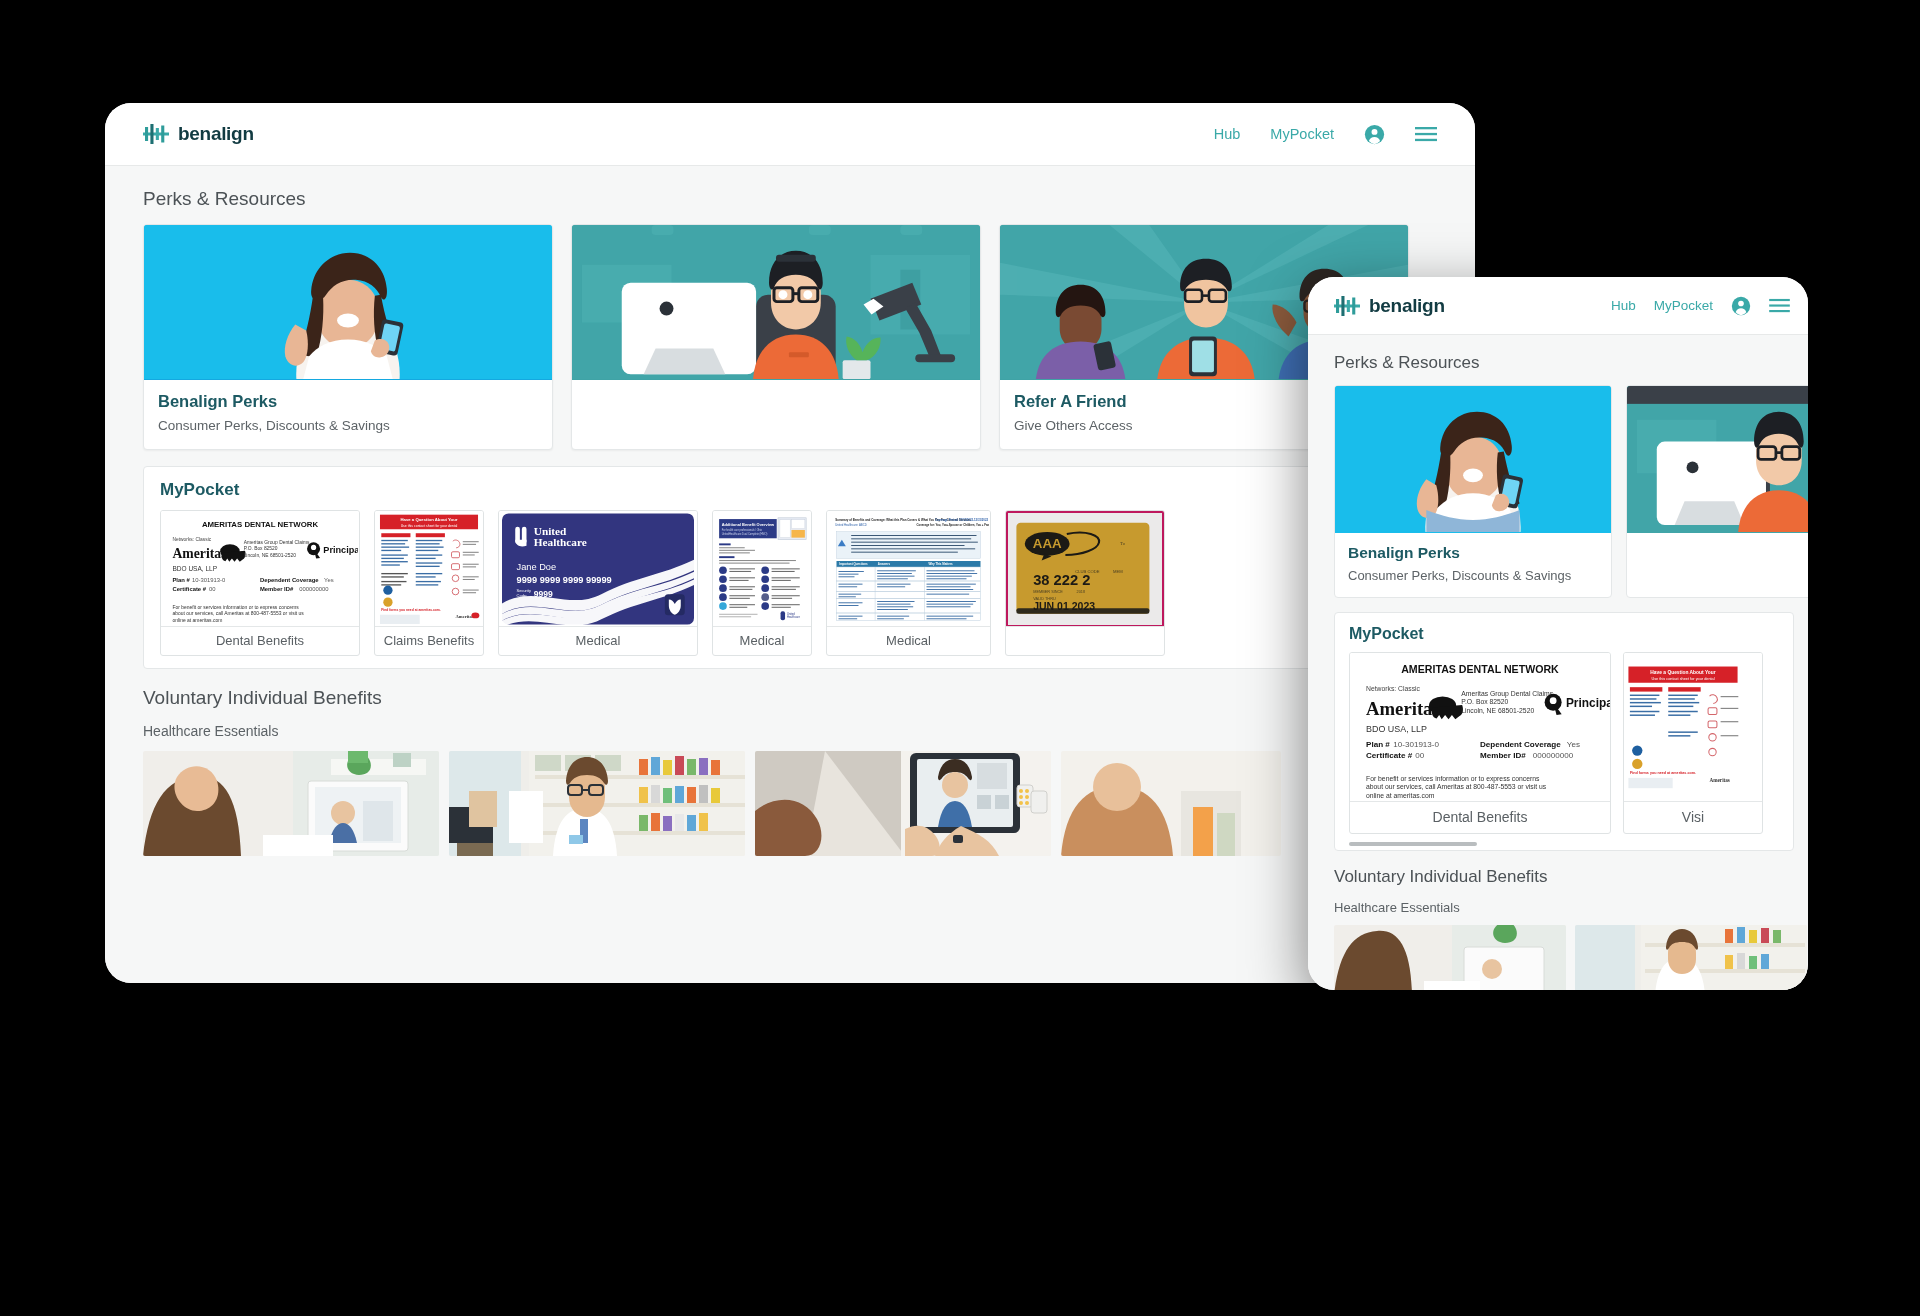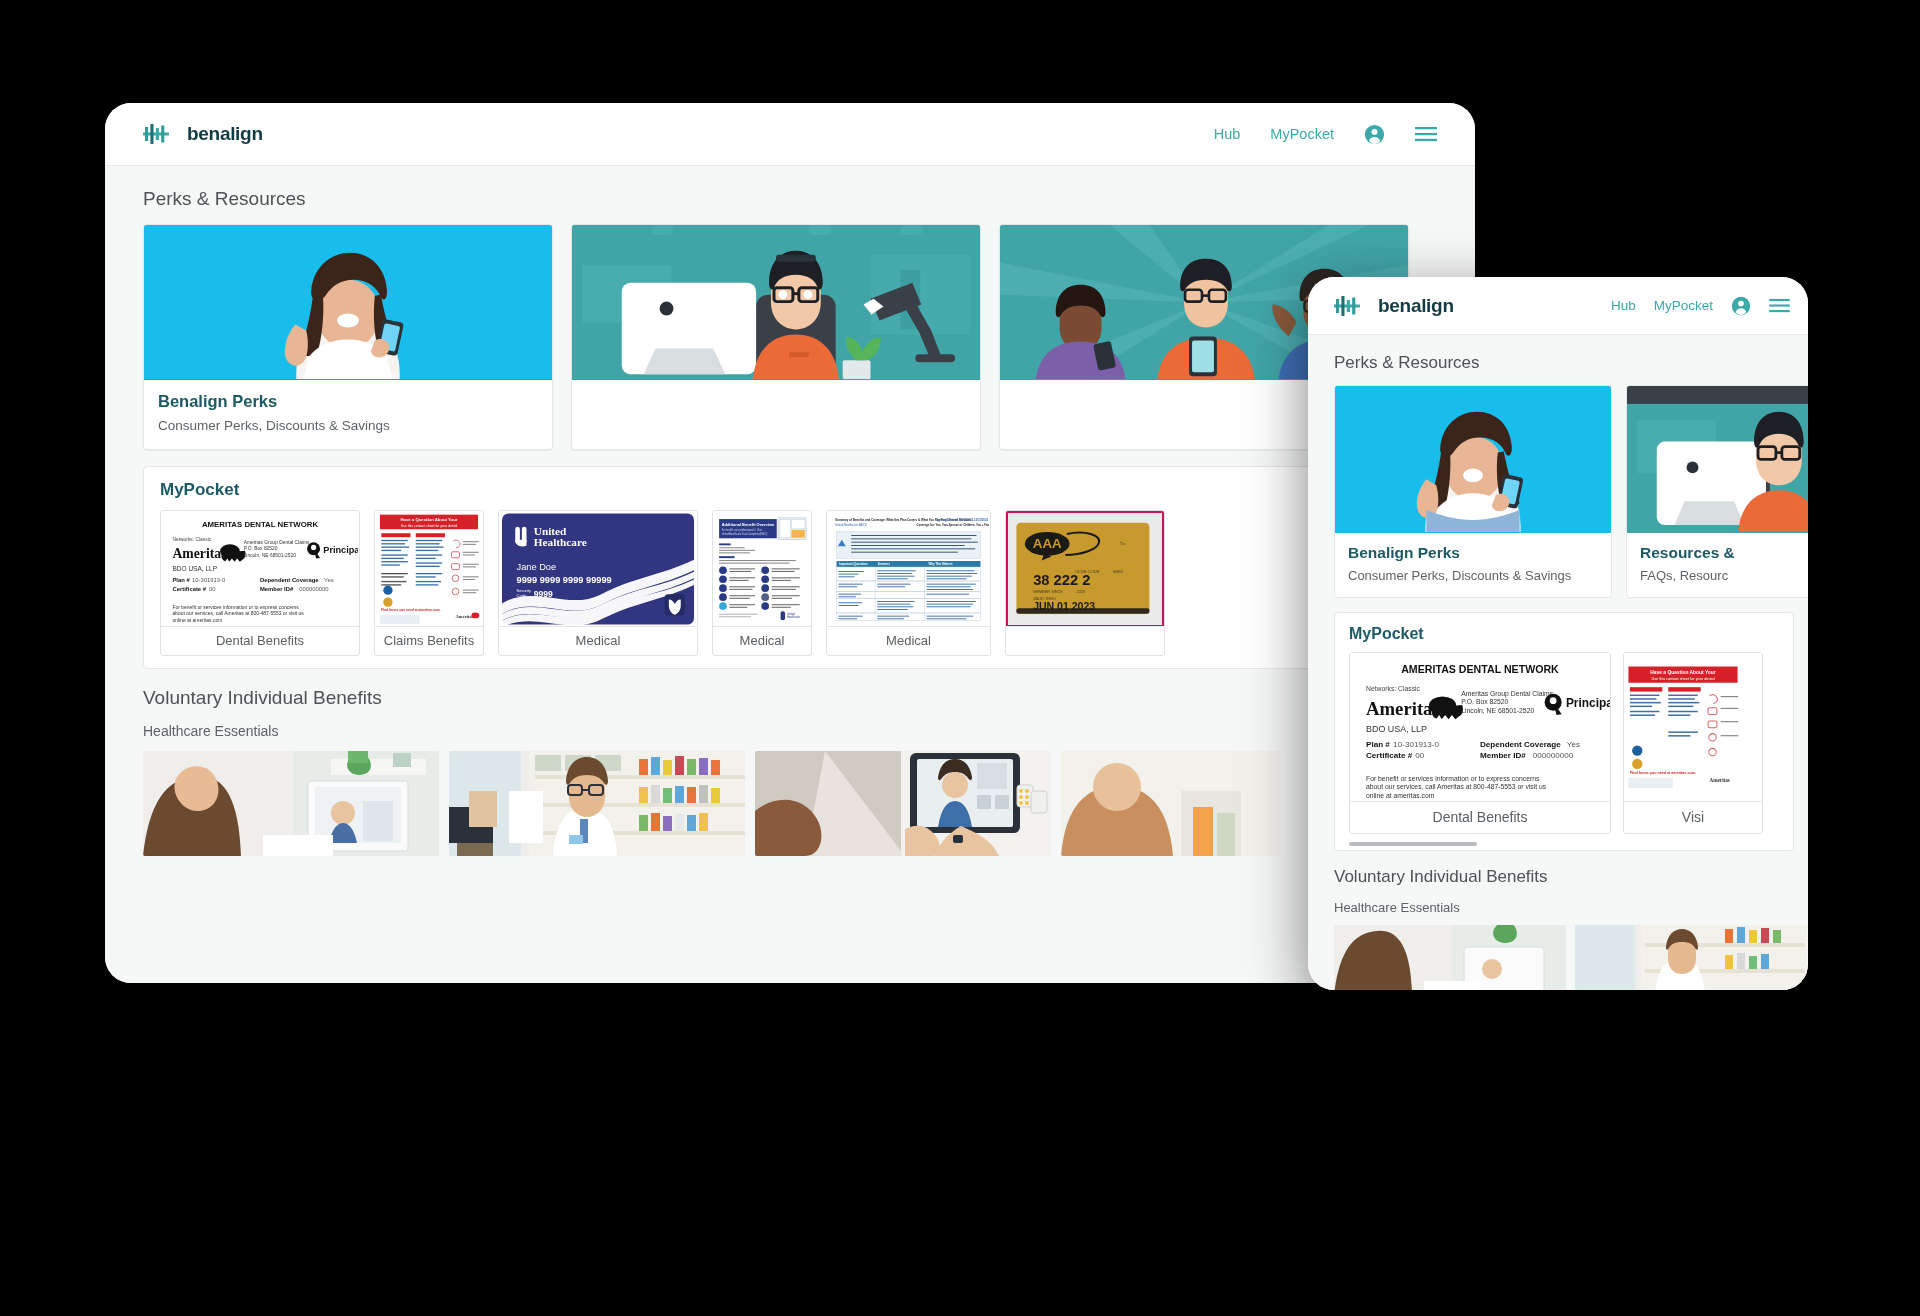--- a/index.html
+++ b/index.html
@@ -19,21 +19,21 @@
     border-radius: 26px;
     overflow: hidden;
     box-shadow: 0 18px 60px rgba(0,0,0,0.45);
   }
   .topbar {
     height: 62px; background: #ffffff;
     display: flex; align-items: center;
     padding: 0 38px 0 38px;
     position: relative;
   }
-  .logo-wrap { display: flex; align-items: center; gap: 18px; }
+  .logo-wrap { display: flex; align-items: center; gap: 9px; }
   .logo-mark { display: block; }
   .logo-text {
     font-size: 19px; font-weight: bold; color: #123b42;
     letter-spacing: -0.3px;
   }
   .nav-right {
     margin-left: auto; display: flex; align-items: center; gap: 30px;
   }
   .nav-link {
     font-size: 14.5px; color: #3aa9a8; cursor: pointer;
@@ -292,20 +292,24 @@
               <path d="M305 80c0-14 9-24 21-24s21 10 21 24v8c0 13-9 22-21 22s-21-9-21-22z" fill="#8a5a3c"></path>
               <path d="M301 72c0-18 10-28 25-28s25 10 25 28c0 5-3 6-5 3-3-6-9-10-20-10s-17 4-20 10c-2 3-5 2-5-3z" fill="#2c2622"></path>
               <g fill="none" stroke="#2c2622" stroke-width="2.4">
                 <rect x="306" y="76" width="16" height="11" rx="3"></rect>
                 <rect x="329" y="76" width="16" height="11" rx="3"></rect>
                 <line x1="322" y1="81" x2="329" y2="81"></line>
               </g>
               <path d="M280 155c3-25 19-40 46-40s43 15 46 40z" fill="#3f6fb5"></path>
               <path d="M290 112c-10-8-18-22-16-32 9 0 19 8 24 18z" fill="#8a5a3c"></path>
             </svg>
+          </div>
+          <div class="perk-body">
+            <div class="perk-title">Refer A Friend</div>
+            <div class="perk-sub">Give Others Access</div>
           </div>
         </div>
       </div>
 
       <div class="mypocket-panel">
         <div class="mypocket-head">MyPocket</div>
         <div class="pocket-row">
 
           <div class="pocket-card" style="width:200px">
             <div class="pocket-thumb">
@@ -804,24 +808,20 @@
               <path d="M130 66c0-16 10-28 23-28s23 12 23 28v9c0 15-10 25-23 25s-23-10-23-25z" fill="#f2c9a8"></path>
               <path d="M128 56c0-19 10-30 25-30s25 11 25 30c0 6-3 8-5 4-3-7-9-12-20-12s-17 5-20 12c-2 4-5 2-5-4z" fill="#1d1f24"></path>
               <g fill="none" stroke="#1d1f24" stroke-width="2.8">
                 <rect x="132" y="61" width="18" height="13" rx="3"></rect>
                   <rect x="156" y="61" width="18" height="13" rx="3"></rect>
                   <line x1="150" y1="67" x2="156" y2="67"></line>
               </g>
               <path d="M112 147c2-26 17-42 41-42s39 16 41 42z" fill="#ec6a37"></path>
             </svg>
           </div>
-          <div class="m-perk-body">
-            <div class="m-perk-title">Resources &amp;</div>
-            <div class="m-perk-sub">FAQs, Resourc</div>
-          </div>
         </div>
       </div>
 
       <div class="m-pocket-panel">
         <div class="m-pocket-head">MyPocket</div>
         <div class="m-pocket-row">
           <div class="m-pocket-card" style="width:262px">
             <div class="m-pocket-thumb">
               <svg width="260" height="148" viewBox="0 0 300 174">
                 <rect width="300" height="174" fill="#fff"></rect>

